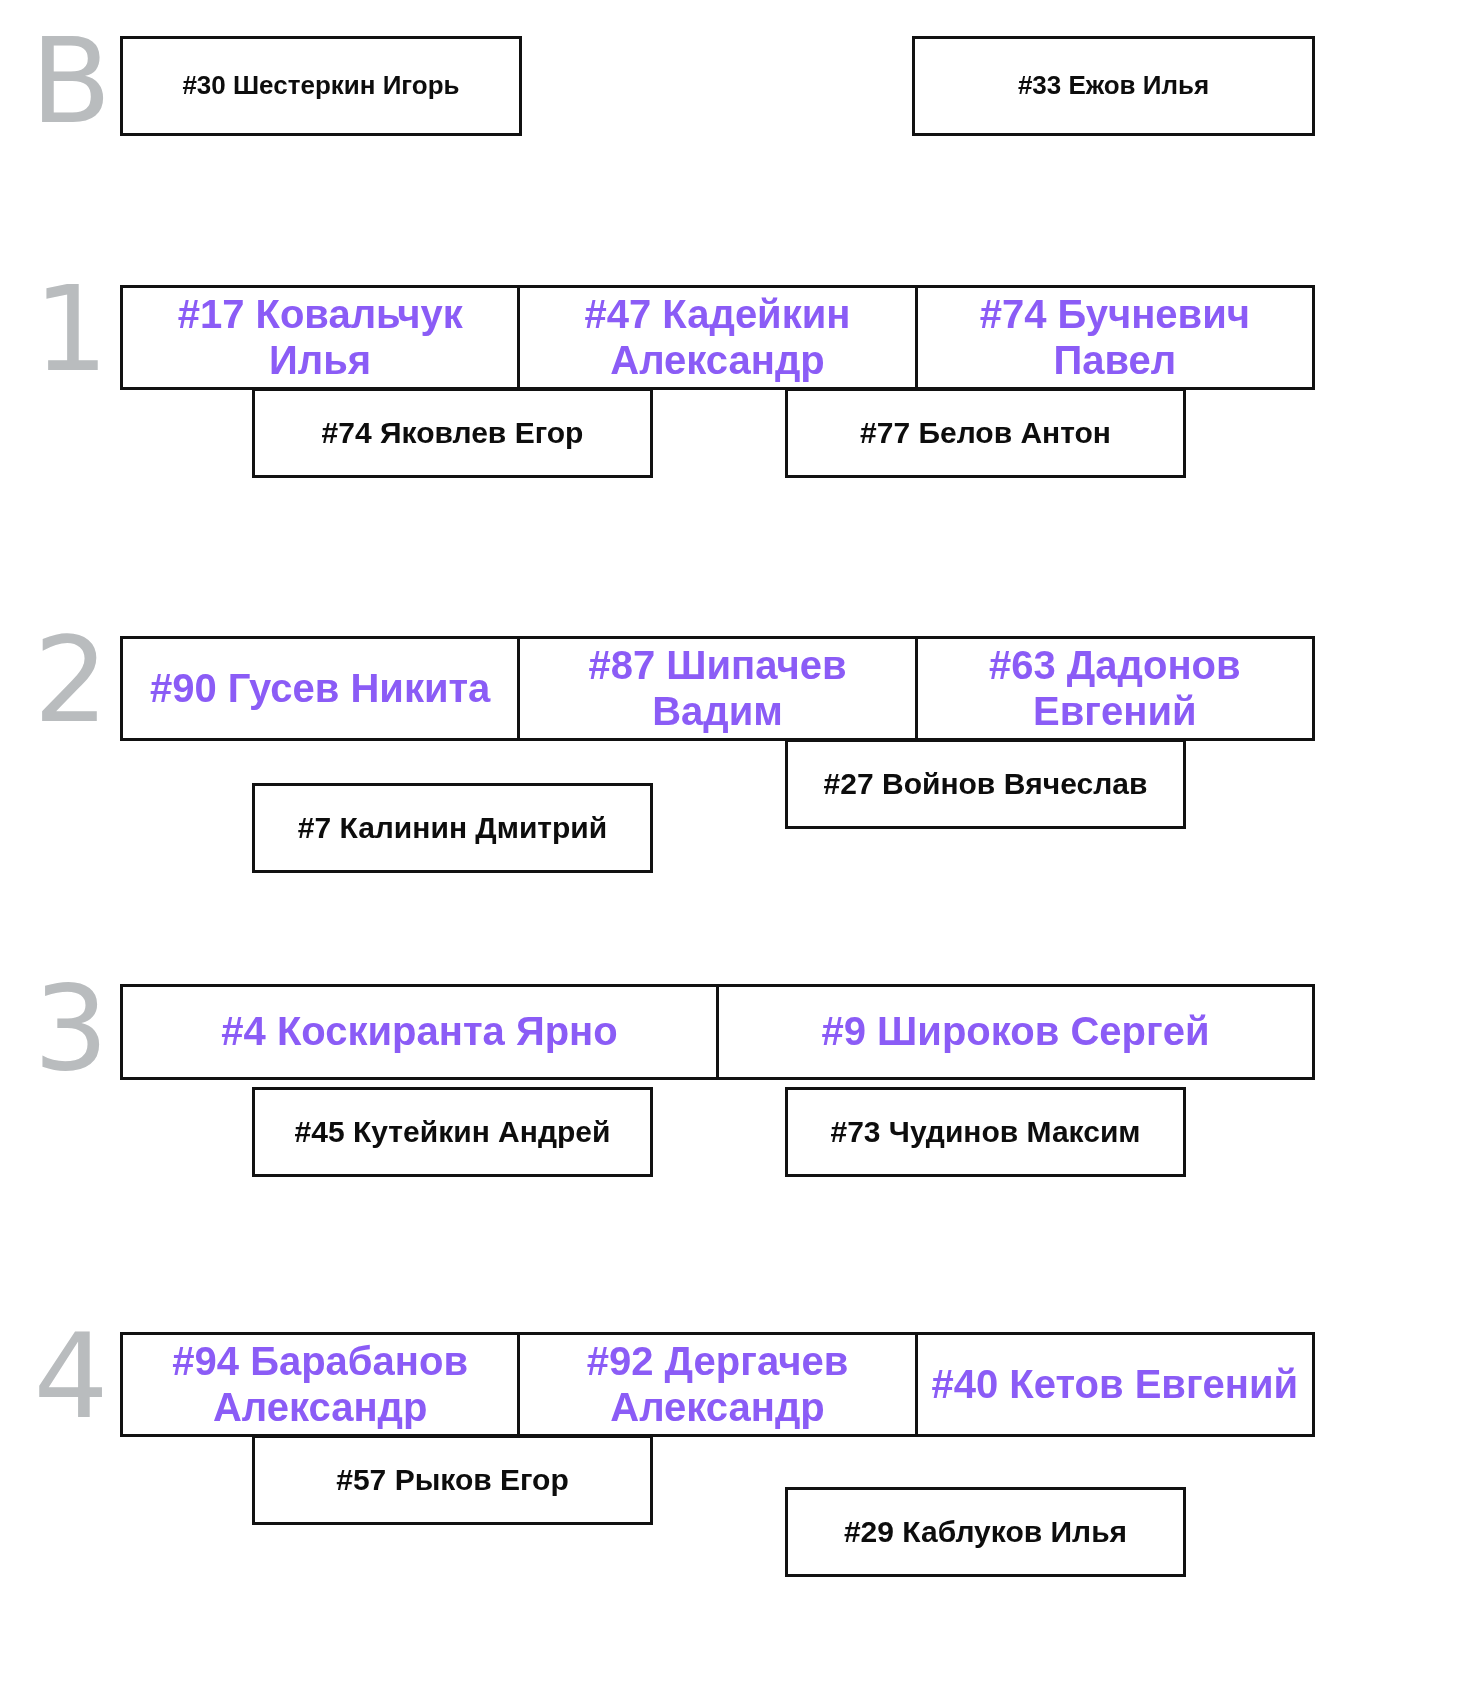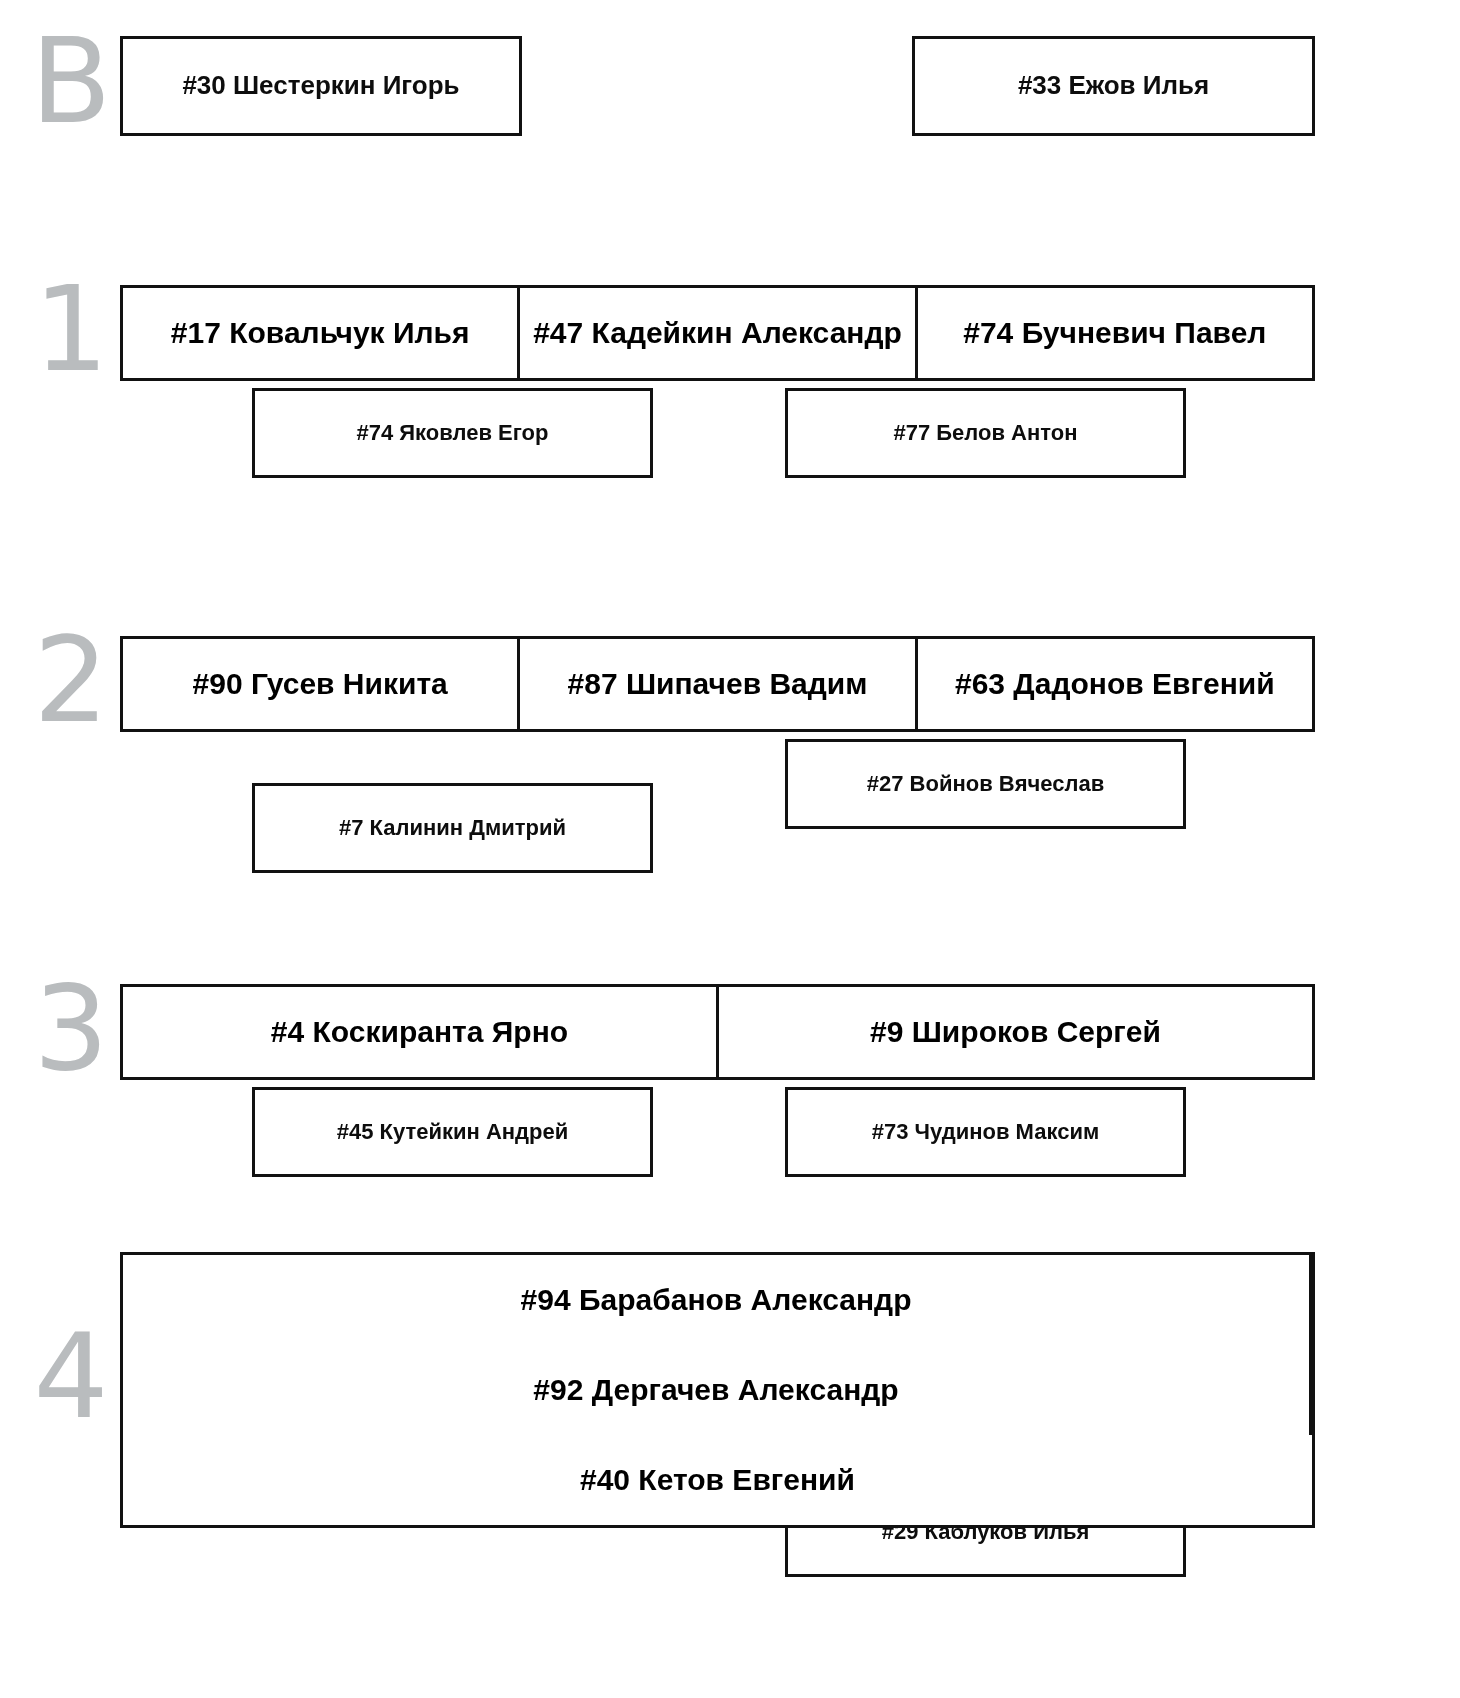--- a/index.html
+++ b/index.html
@@ -40,44 +40,44 @@
     z-index:2;
   }
   .fwd-cell{
     flex:1 1 0;
     box-sizing:border-box;
     display:flex;
     align-items:center;
     justify-content:center;
     text-align:center;
     padding:4px 8px;
-    font-size:30px;
+    font-size:40px;
     font-weight:700;
-    color:#000000;
+    color:#8b5cf6;
     font-stretch:condensed;
     line-height:1.14;
     border-right:3px solid #111111;
     min-height:90px;
   }
   .fwd-cell:last-child{border-right:none;}
 
   
   .def-box{
     position:absolute;
     width:401px;
     height:90px;
     box-sizing:border-box;
     border:3px solid #111111;
     background:#ffffff;
     display:flex;
     align-items:center;
     justify-content:center;
     text-align:center;
     padding:2px 6px;
-    font-size:22px;
+    font-size:30px;
     font-weight:700;
     color:#0d0d0d;
     line-height:1.14;
     z-index:1;
   }
   .def-left{left:252px;}
   .def-right{left:785px;}
 
   
   .gk-box{
@@ -144,21 +144,21 @@
       <div class="fwd-cell">#9 Широков Сергей</div>
     </div>
 
     <div class="def-box def-left" style="top:1087px;">#45 Кутейкин Андрей</div>
     <div class="def-box def-right" style="top:1087px;text-align:right;">#73 Чудинов Максим</div>
   </div>
 
   <div class="group">
     <div class="line-label" style="top:1317px;">4</div>
 
-    <div class="fwd-row" style="top:1252px;flex-direction:column;">
+    <div class="fwd-row" style="top:1332px;">
       <div class="fwd-cell">#94 Барабанов Александр</div>
       <div class="fwd-cell">#92 Дергачев Александр</div>
       <div class="fwd-cell">#40 Кетов Евгений</div>
     </div>
 
     <div class="def-box def-left" style="top:1435px;">#57 Рыков Егор</div>
     <div class="def-box def-right" style="top:1487px;">#29 Каблуков Илья</div>
   </div>
 
 </div>

